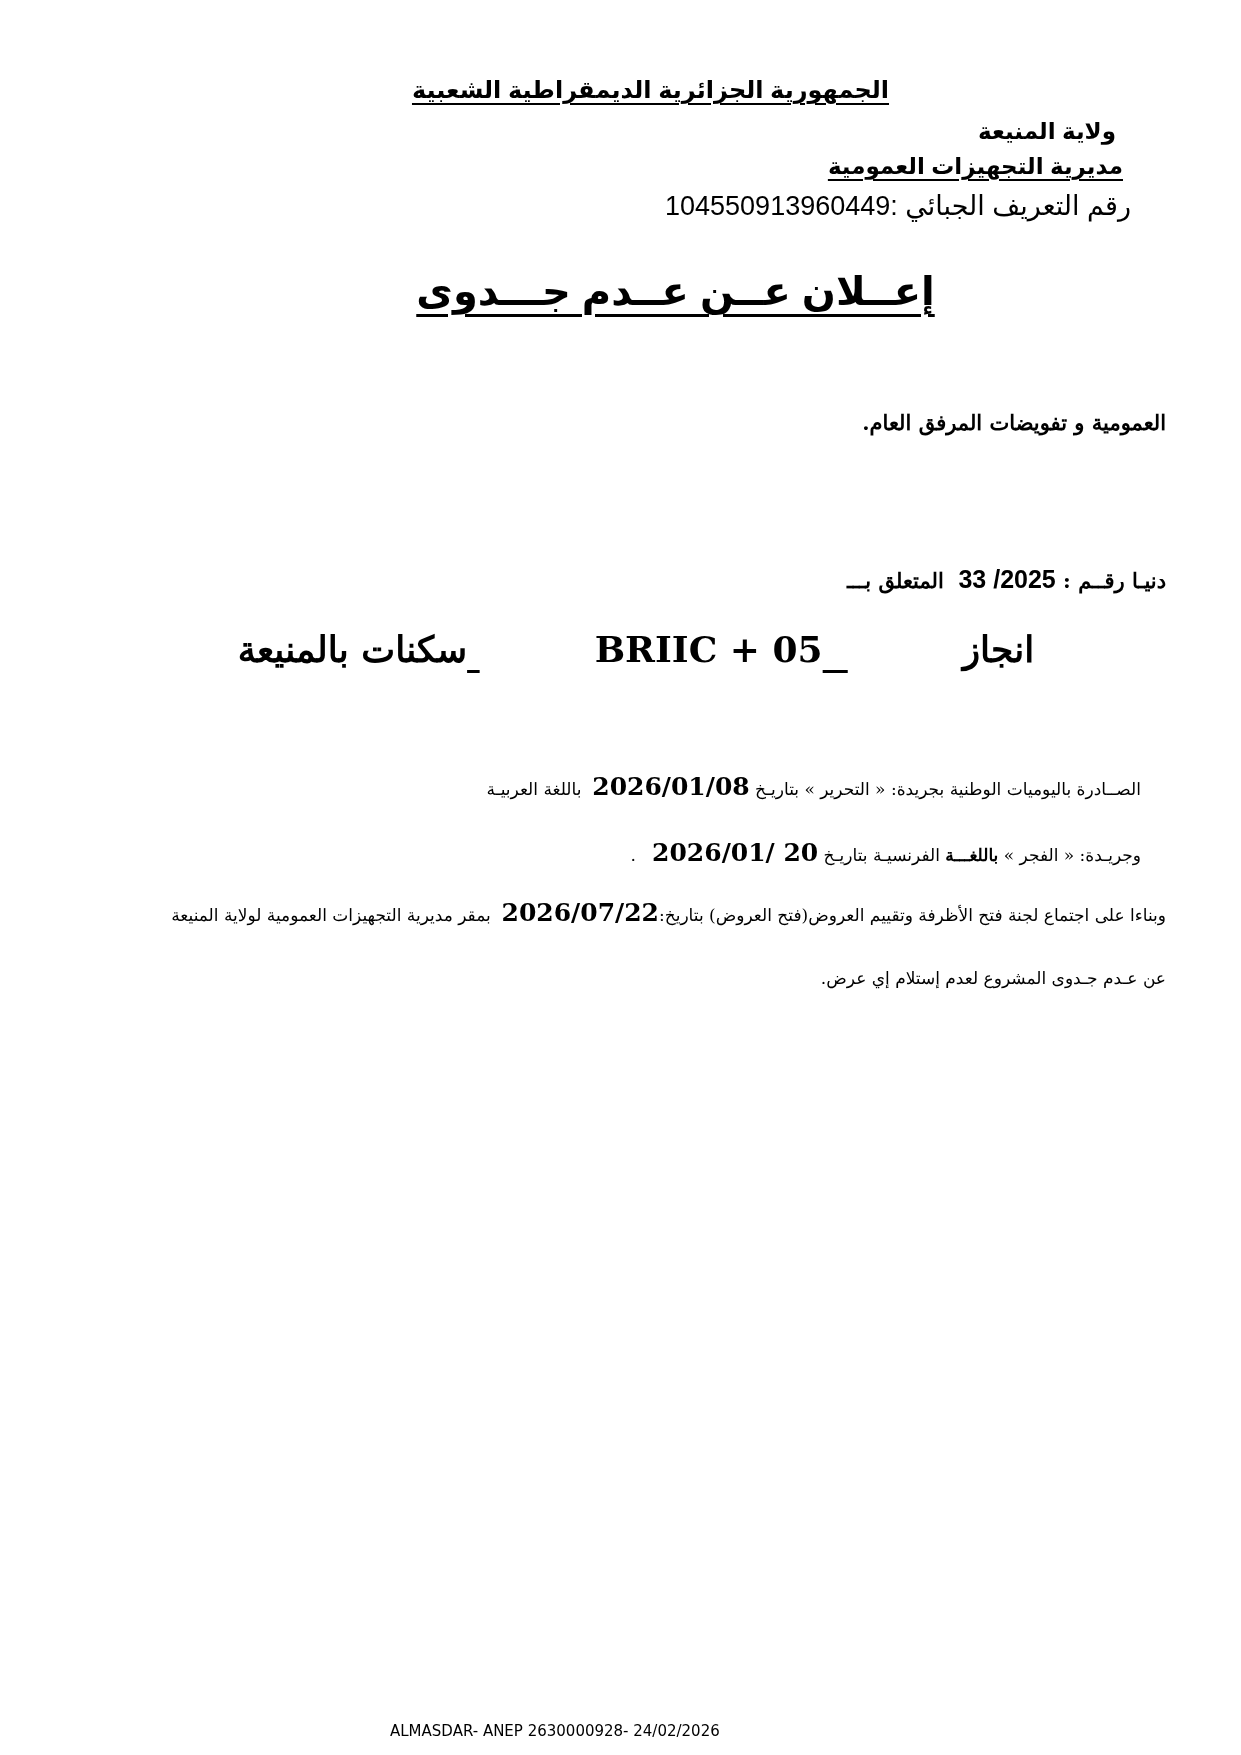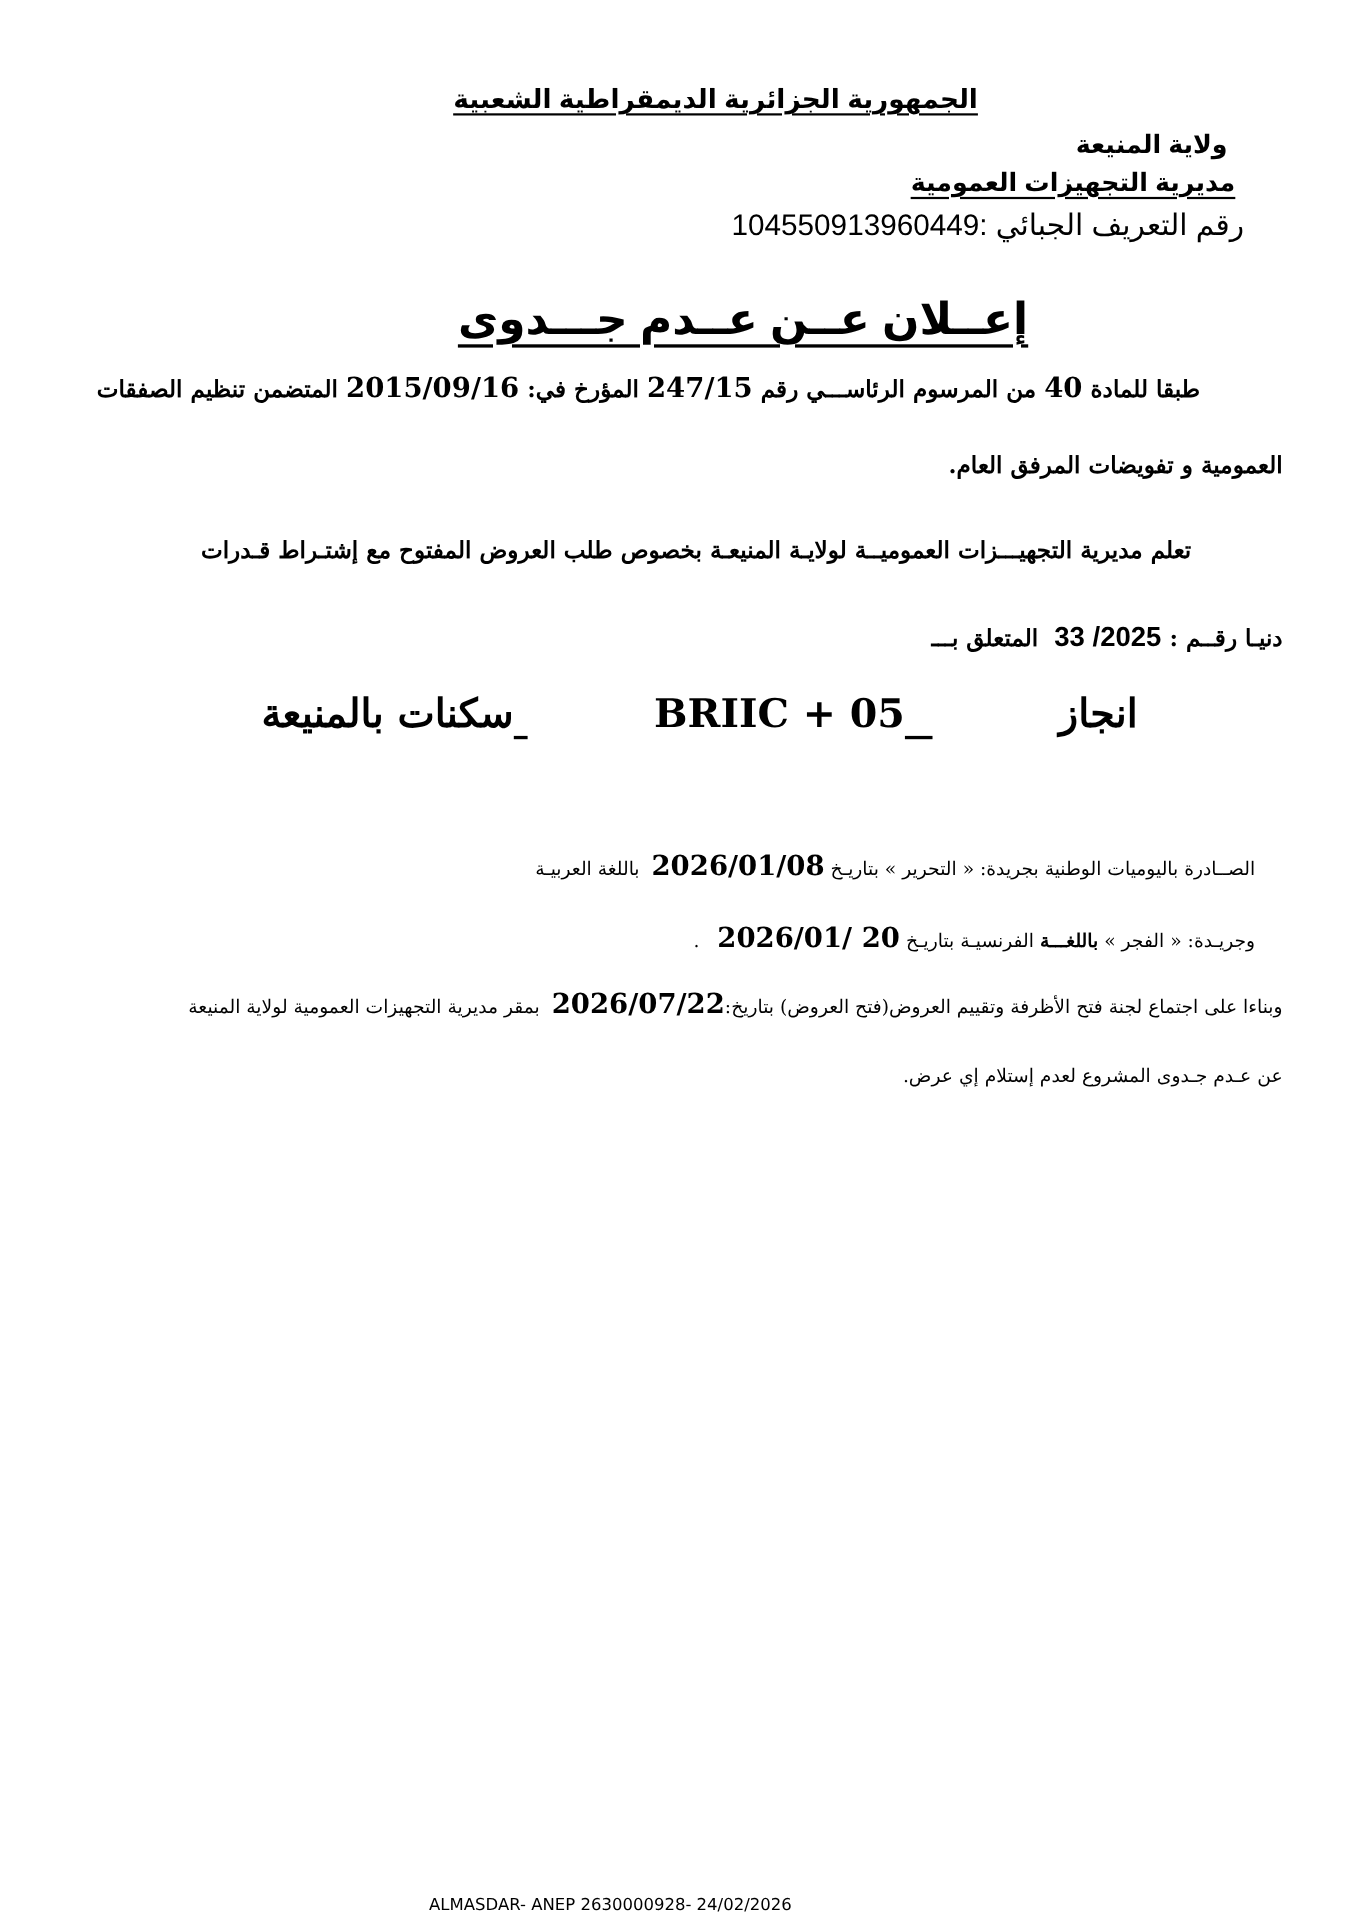--- a/index.html
+++ b/index.html
@@ -54,33 +54,23 @@
   <div id="direction" class="line sans b u">مديرية التجهيزات العمومية</div>
 
   <div id="taxid" class="line sans">
     <span>رقم التعريف الجبائي :</span><span class="num">104550913960449</span>
   </div>
 
   <div id="title" class="line sans b">
     <span class="u">إعــلان عــن عــدم جـــدوى</span>
   </div>
 
-  <div id="p1a" class="line serif b para">
-    <span>طبقا للمادة</span>
-    <span style="font-size:25px">40</span>
-    <span>من المرسوم الرئاســـي رقم</span>
-    <span style="font-size:25px;direction:ltr;unicode-bidi:embed">247/15</span>
-    <span>المؤرخ في:</span>
-    <span style="font-size:25px;direction:ltr;unicode-bidi:embed">2015/09/16</span>
-    <span>المتضمن تنظيم الصفقات</span>
-  </div>
 
   <div id="p1b" class="line serif b para">العمومية و تفويضات المرفق العام.</div>
 
-  <div id="p2a" class="line serif b para">تعلم مديرية التجهيـــزات العموميــة لولايـة المنيعـة بخصوص طلب العروض المفتوح مع إشتـراط قـدرات</div>
 
   <div id="p2b" class="line serif b para">
     <span>دنيـا رقــم :</span>
     <span class="ref">33 /2025</span>
     &nbsp;<span>المتعلق بـــ</span>
   </div>
 
   <div id="project" class="line serif b">
     <span class="u"><span>انجاز</span>&nbsp;&nbsp;<span style="direction:ltr;unicode-bidi:embed">BRIIC + 05</span> <span>سكنات بالمنيعة</span></span>
   </div>

